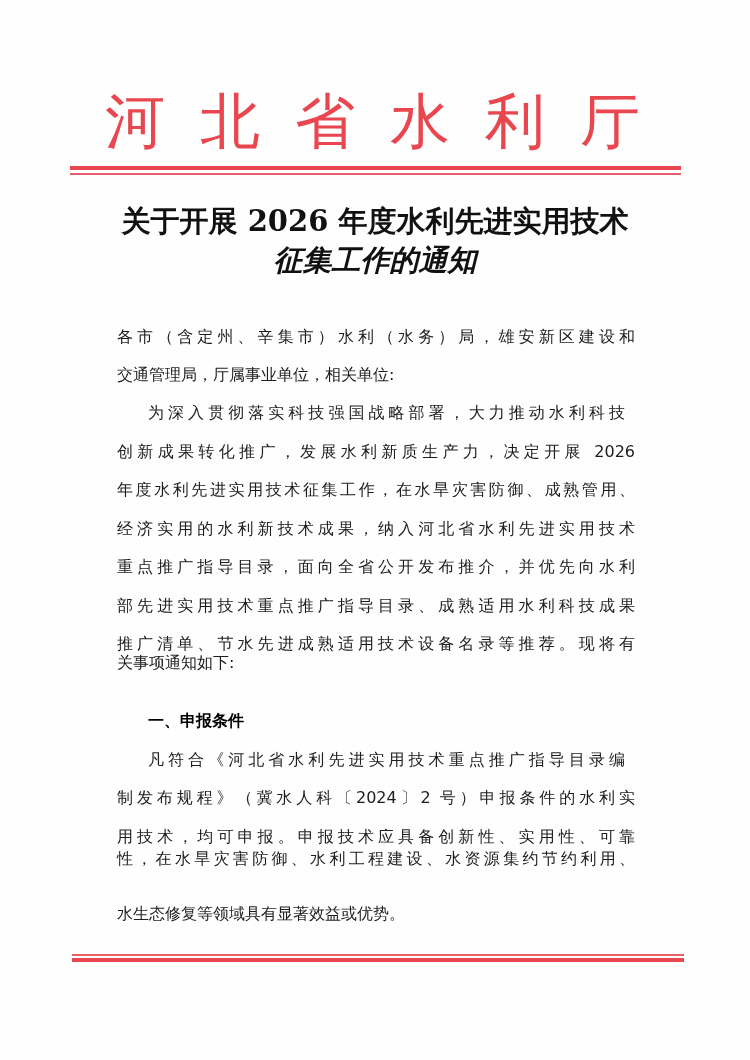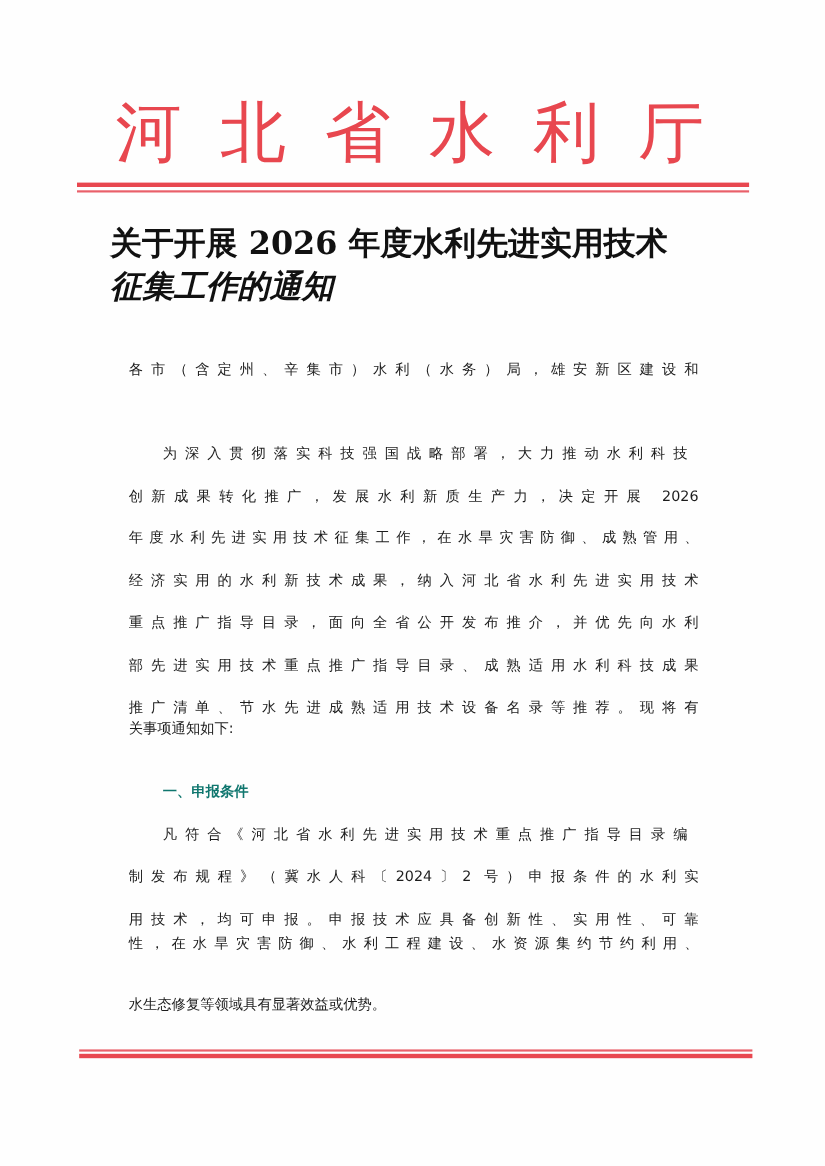--- a/index.html
+++ b/index.html
@@ -47,49 +47,49 @@
     }
     .rule.top-thick { left: 70px; width: 611px; top: 166px; height: 4px; }
     .rule.top-thin  { left: 70px; width: 611px; top: 173px; height: 1.5px; background: #e9606a; }
     .rule.bot-thin  { left: 72px; width: 612px; top: 954px; height: 1.5px; background: #e9606a; }
     .rule.bot-thick { left: 72px; width: 612px; top: 958px; height: 4px; }
 
     .doc-title {
       position: absolute;
       left: 100px;
       width: 550px;
-      text-align: left;
+      text-align: center;
       font-family: "DejaVu Serif", "Liberation Serif", serif;
       font-weight: bold;
       font-size: 29px;
       color: #111;
       white-space: nowrap;
     }
     .doc-title.l1 { top: 202px; }
     .doc-title.l2 { top: 241px; font-style: italic; }
 
     .body-line {
       position: absolute;
       left: 117px;
       width: 518px;
       height: 30px;
       font-family: "DejaVu Sans", "Liberation Sans", sans-serif;
-      font-size: 13px;
+      font-size: 16px;
       line-height: 30px;
       color: #1c1c1c;
       white-space: nowrap;
       text-align: justify;
       text-align-last: justify;
     }
     .body-line.indent { left: 148px; width: 477px; }
     .body-line.last { text-align-last: left; }
     .body-line.heading {
       font-weight: bold;
       text-align-last: left;
-      color: #0f766e;
+      color: #000000;
     }
   </style>
 </head>
 <body>
 
 <div class="page">
 
   <div class="letterhead">
     <span>河</span>
     <span>北</span>
@@ -99,20 +99,21 @@
     <span>厅</span>
   </div>
 
   <div class="rule top-thick"></div>
   <div class="rule top-thin"></div>
 
   <div class="doc-title l1">关于开展 2026 年度水利先进实用技术</div>
   <div class="doc-title l2">征集工作的通知</div>
 
   <div class="body-line" style="top:322px">各市（含定州、辛集市）水利（水务）局，雄安新区建设和</div>
+  <div class="body-line last" style="top:360px">交通管理局，厅属事业单位，相关单位:</div>
 
   <div class="body-line indent" style="top:398px">为深入贯彻落实科技强国战略部署，大力推动水利科技</div>
   <div class="body-line" style="top:437px">创新成果转化推广，发展水利新质生产力，决定开展 2026</div>
   <div class="body-line" style="top:475px">年度水利先进实用技术征集工作，在水旱灾害防御、成熟管用、</div>
   <div class="body-line" style="top:552px">重点推广指导目录，面向全省公开发布推介，并优先向水利</div>
   <div class="body-line" style="top:514px">经济实用的水利新技术成果，纳入河北省水利先进实用技术</div>
   <div class="body-line" style="top:591px">部先进实用技术重点推广指导目录、成熟适用水利科技成果</div>
   <div class="body-line" style="top:629px">推广清单、节水先进成熟适用技术设备名录等推荐。现将有</div>
   <div class="body-line last" style="top:648px">关事项通知如下:</div>
 

